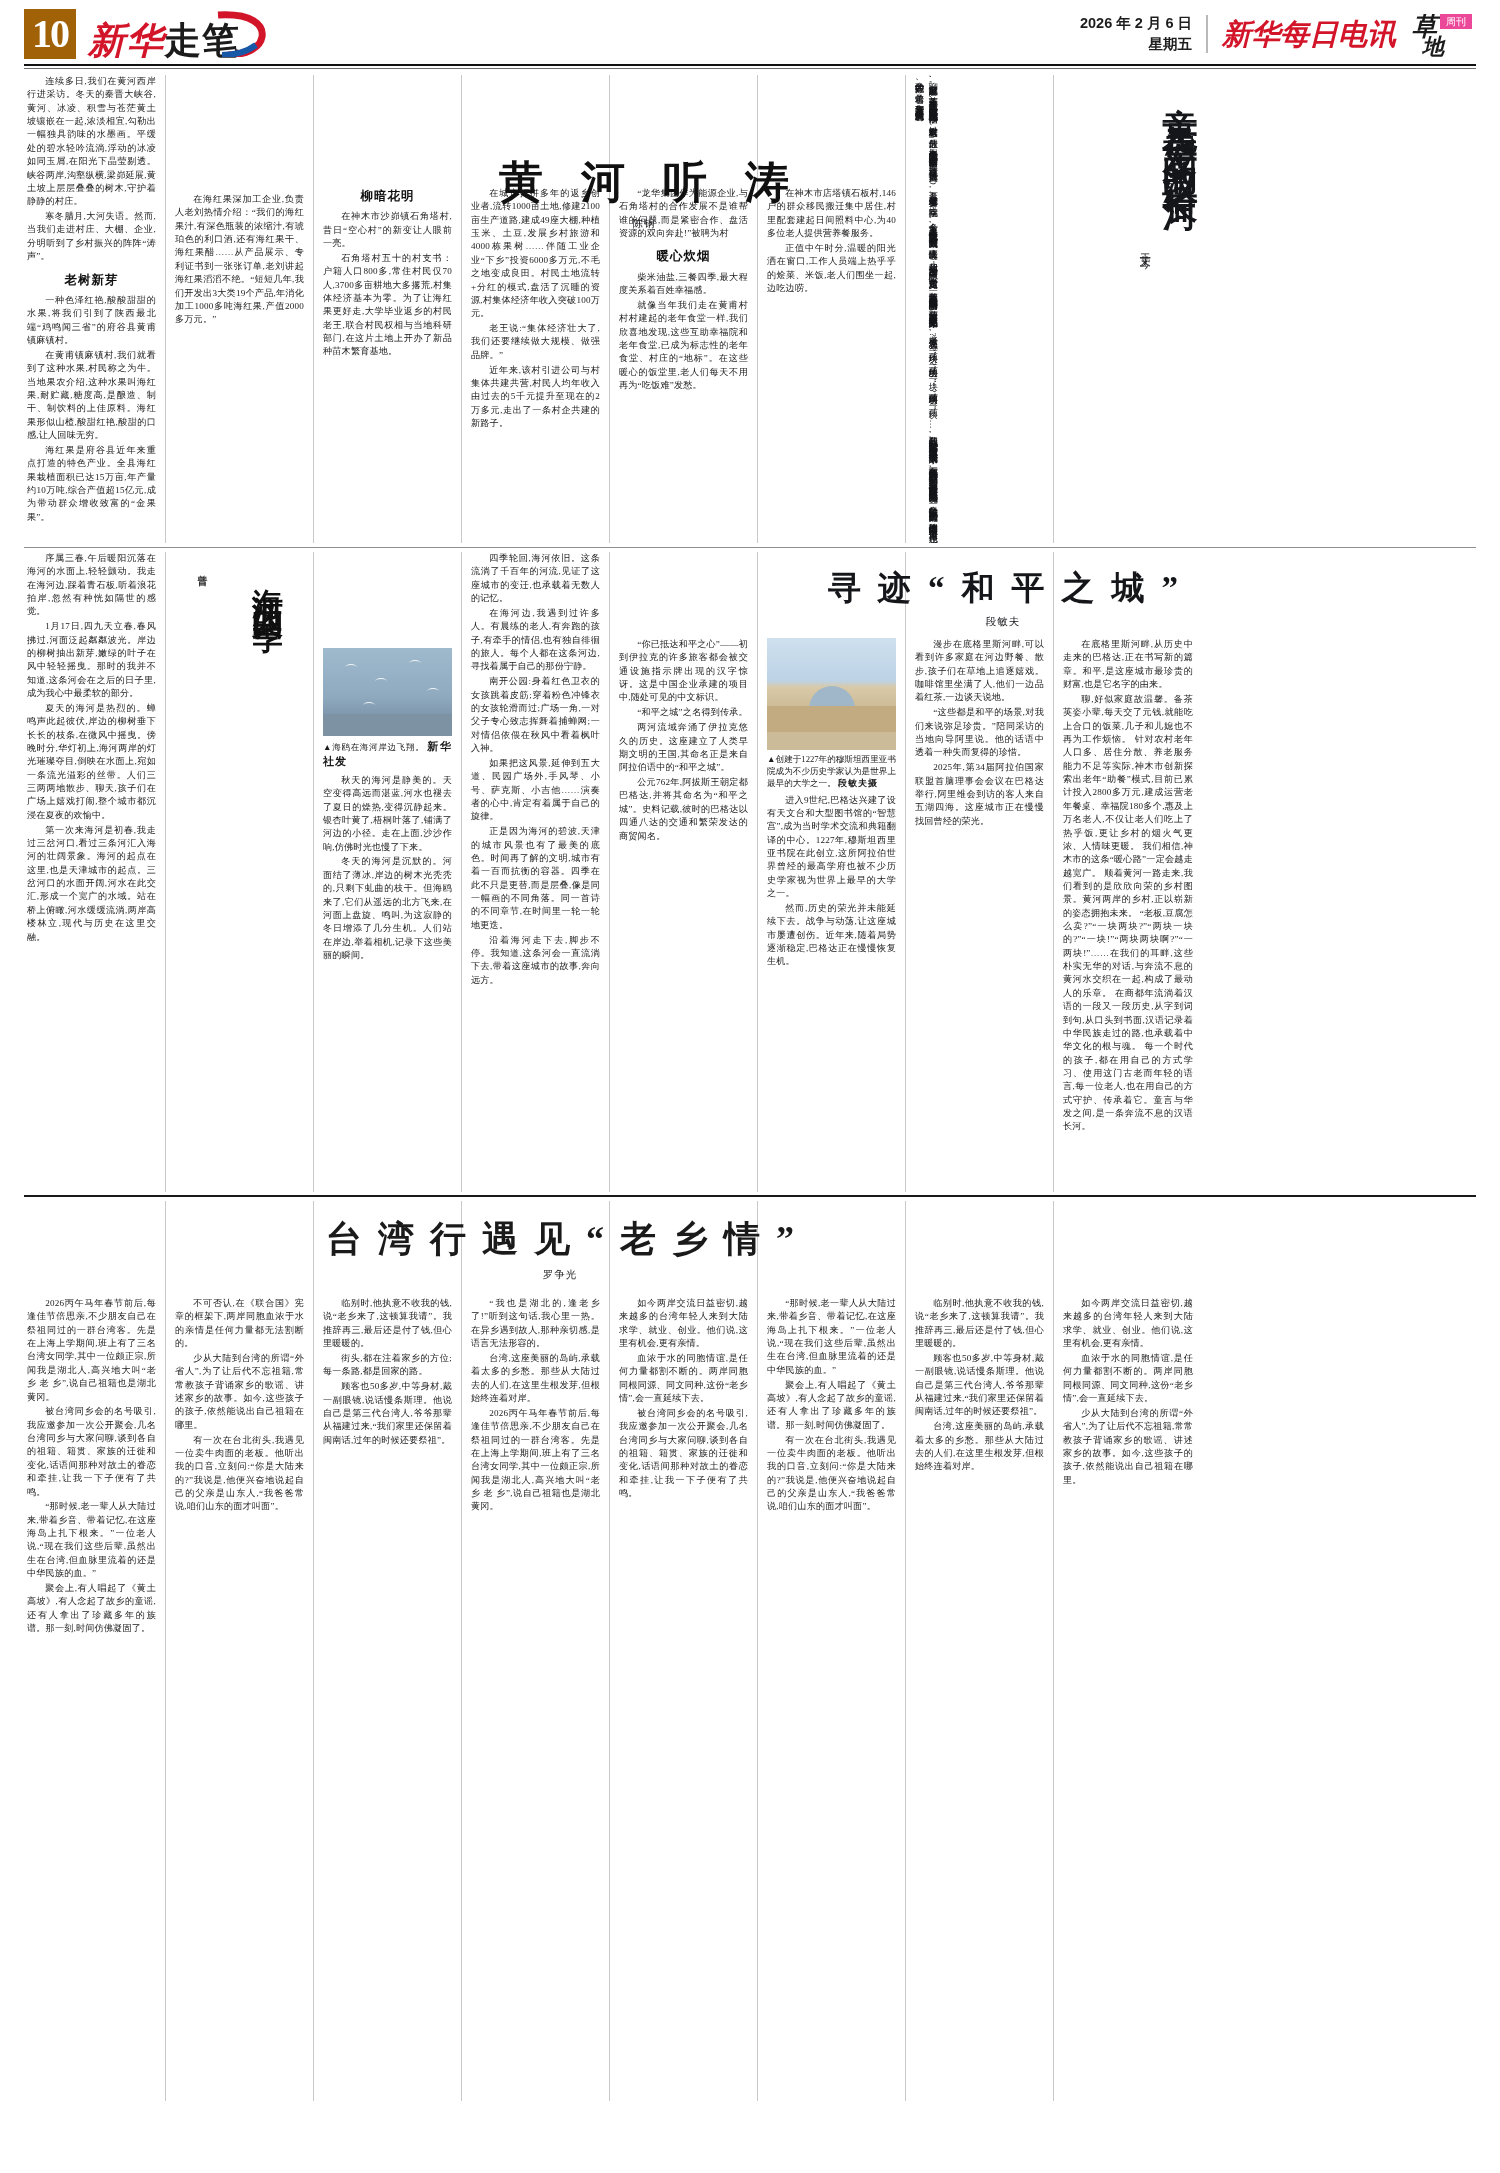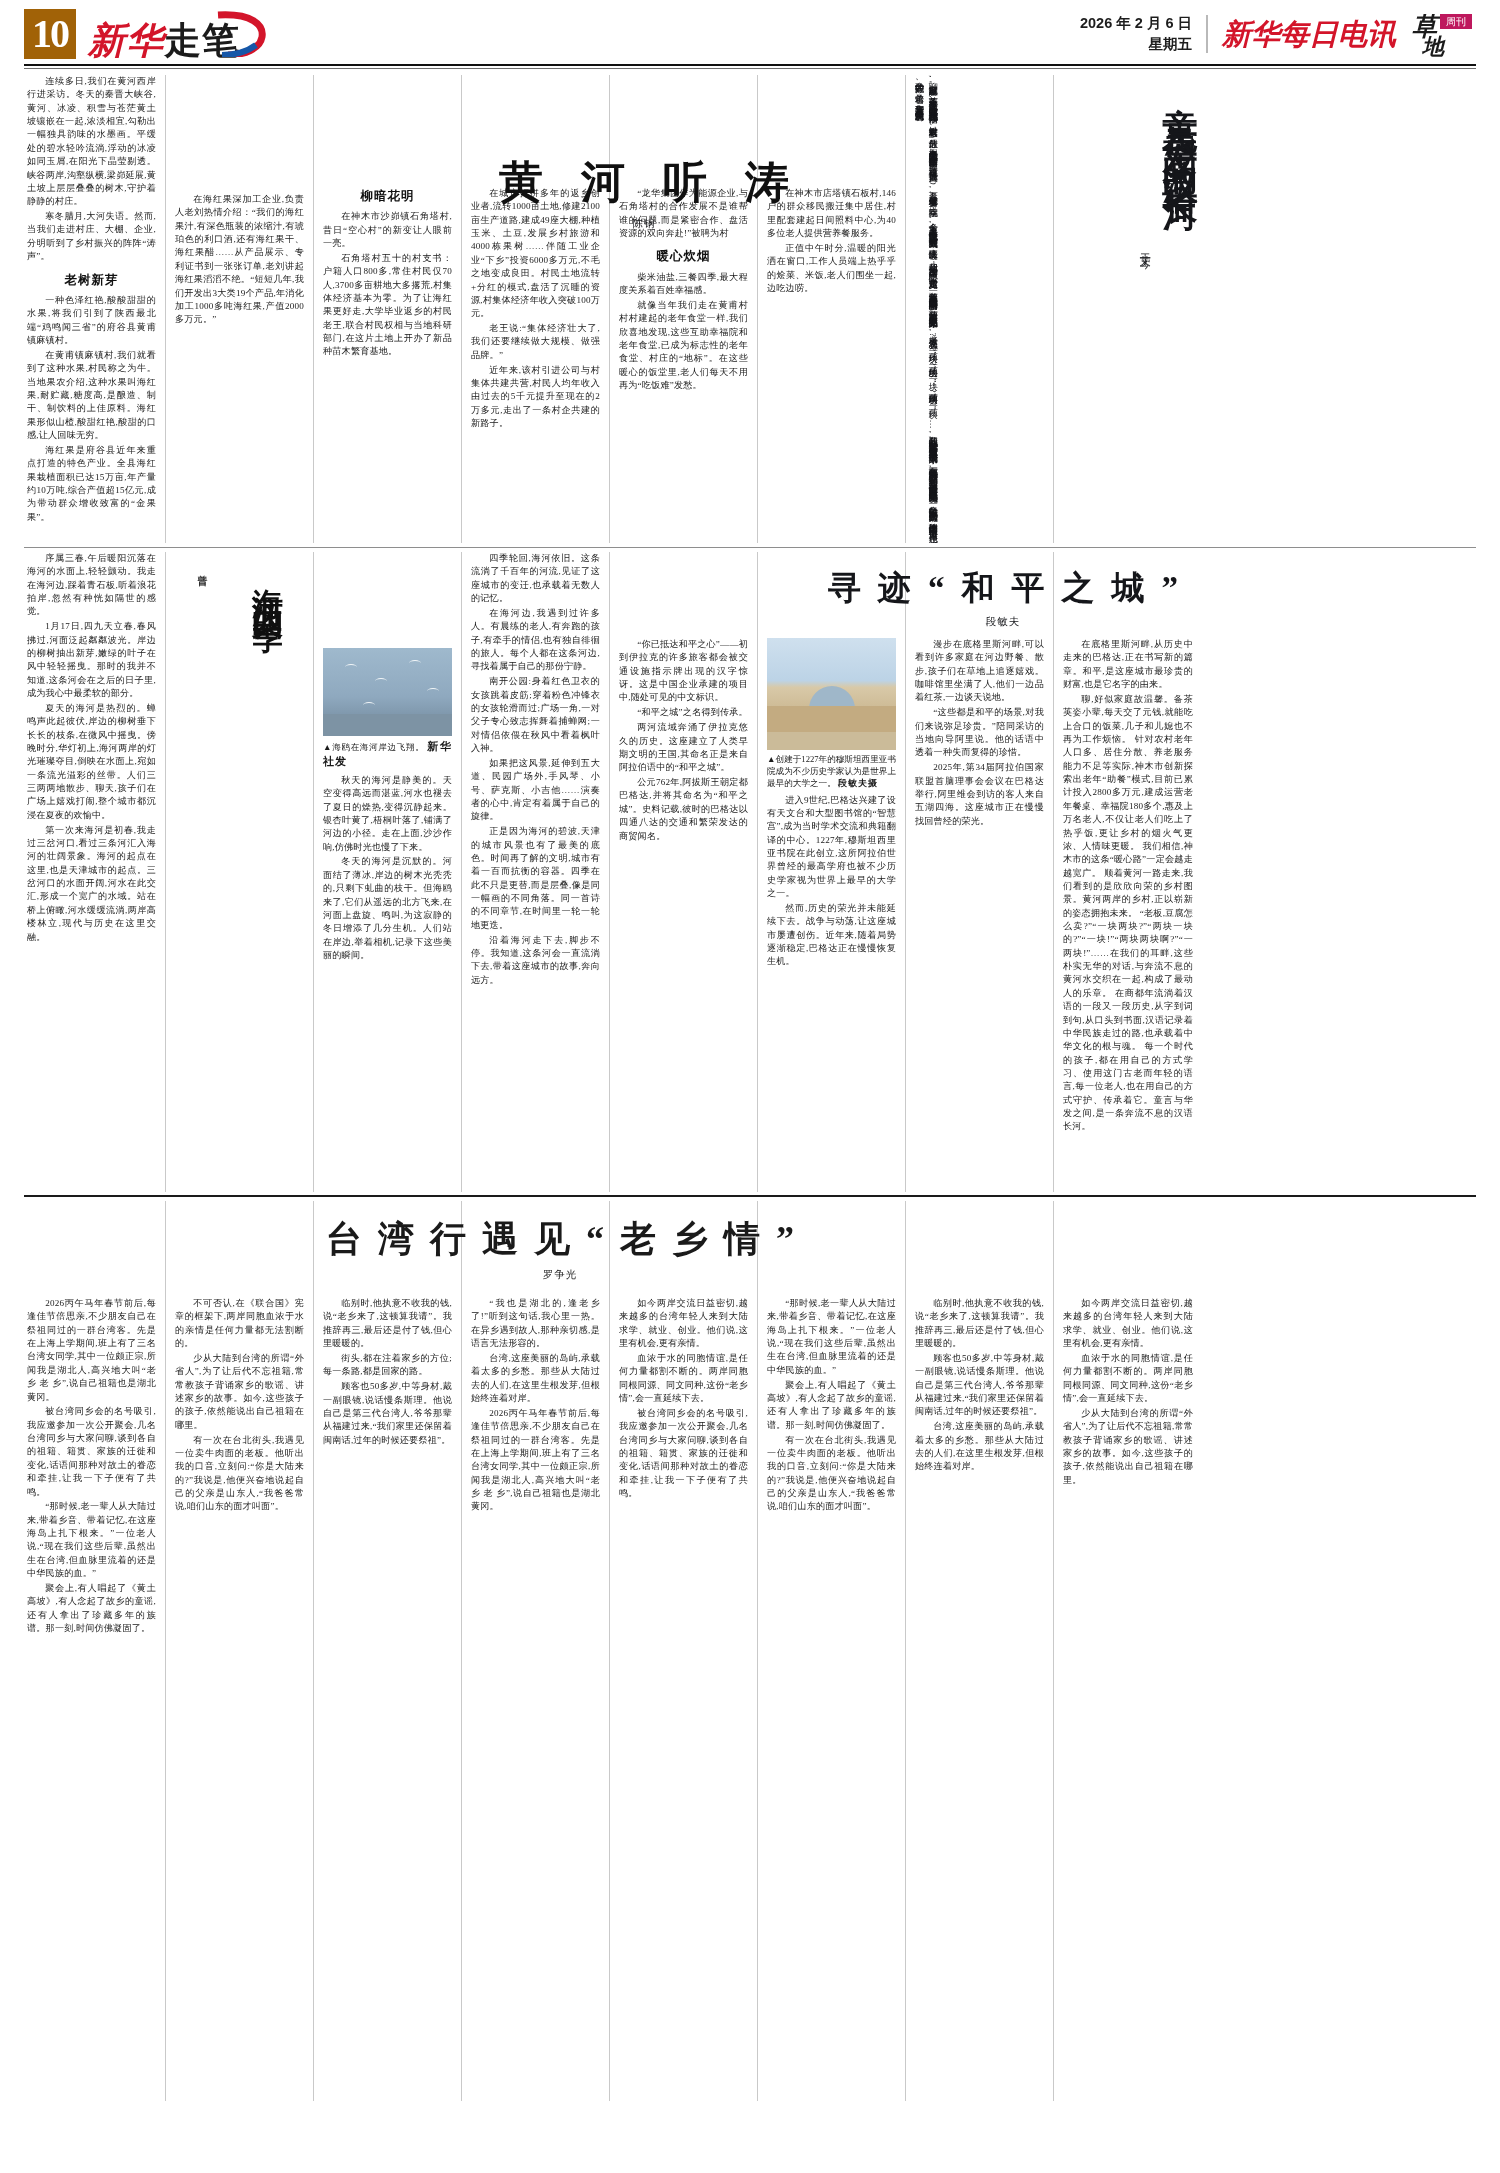--- a/index.html
+++ b/index.html
@@ -15,21 +15,21 @@
   .mast-logo .cn .red{color:#d3152a;font-style:italic;}
   .mast-logo .cn .blk{color:#1b1b1b;}
   .swoosh{position:absolute;right:-26px;bottom:2px;width:52px;height:46px;}
   .mast-right{display:flex;align-items:center;gap:14px;padding-right:4px;}
   .dateblk{text-align:right;font-family:"Liberation Sans",sans-serif;font-size:14.5px;line-height:1.45;color:#1d1d1d;font-weight:600;}
   .vrule{width:2px;height:38px;background:#b9b9b9;}
   .paper-name{font-family:"Liberation Serif",serif;font-size:29px;font-weight:700;color:#d3152a;font-style:italic;letter-spacing:0px;line-height:1;}
   .supple{position:relative;width:62px;height:48px;}
   .supple .cao{position:absolute;left:2px;top:0px;font-size:25px;font-weight:700;color:#1b1b1b;font-style:italic;}
   .supple .di{position:absolute;left:12px;top:22px;font-size:22px;font-weight:700;color:#1b1b1b;font-style:italic;}
-  .supple .zk{position:absolute;right:0;top:4px;background:#be185d;color:#fff;font-size:10px;padding:2px 3px;line-height:1.1;width:26px;text-align:center;letter-spacing:0px;}
+  .supple .zk{position:absolute;right:0;top:4px;background:#ec4899;color:#fff;font-size:10px;padding:2px 3px;line-height:1.1;width:26px;text-align:center;letter-spacing:0px;}
 
   .rule-top{height:2px;background:#111;margin:2px 6px 0 6px;}
   .rule-thin{height:1px;background:#6d6d6d;margin:2px 6px 0 6px;}
 
   
   .body-col{font-size:9.1px;line-height:1.47;text-align:justify;color:#1a1a1a;letter-spacing:.2px;font-family:"Liberation Serif","DejaVu Serif",serif;}
   .body-col p{margin:0 0 1.5px 0;text-indent:2em;}
   .sub-h{text-align:center;font-family:"Liberation Sans",sans-serif;font-weight:700;font-size:12.5px;margin:7px 0 5px 0;letter-spacing:1px;color:#111;}
   .byline{text-align:center;font-size:10.5px;margin:6px 0 8px 0;letter-spacing:1px;}
 

